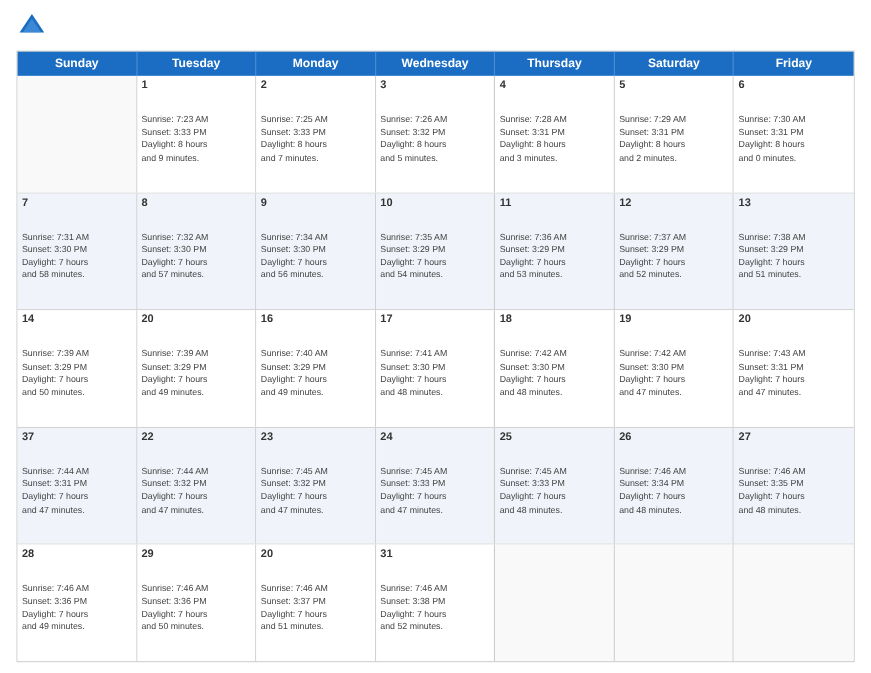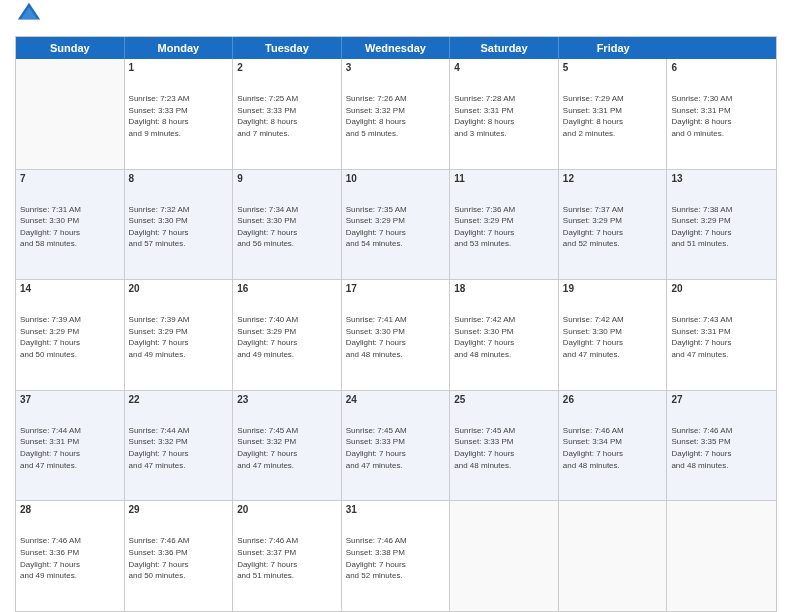--- a/index.html
+++ b/index.html
@@ -6,21 +6,21 @@
     body {
       width: 792px;
       height: 612px;
       font-family: Arial, sans-serif;
       background: #fff;
       overflow: hidden;
     }
     .page {
       width: 792px;
       height: 612px;
-      padding: 0 15px;
+      padding: 10px 15px;
       display: flex;
       flex-direction: column;
     }
     .header {
       display: flex;
       justify-content: space-between;
       align-items: flex-start;
       margin-bottom: 8px;
     }
     .logo {
@@ -127,23 +127,24 @@
     </div>
     <div class="title-block">
       <div class="month-title"></div>
       <div class="location"></div>
     </div>
   </div>
 
   <div class="calendar">
     <div class="cal-header">
     <div class="cal-header-cell">Sunday</div>
+        <div class="cal-header-cell">Tuesday</div>
         <div class="cal-header-cell">Monday</div>
-        <div class="cal-header-cell">Tuesday</div>
         <div class="cal-header-cell">Wednesday</div>
+        <div class="cal-header-cell">Thursday</div>
         <div class="cal-header-cell">Saturday</div>
         <div class="cal-header-cell">Friday</div>
       </div>
     <div class="cal-body">
     <div class="cal-row">
           <div class="cal-cell empty"></div>
           <div class="cal-cell">
             <div class="day-num">1</div>
             <div class="cell-text">Sunrise: 7:23 AM<br>Sunset: 3:33 PM<br>Daylight: 8 hours<br>and 9 minutes.</div>
           </div>

